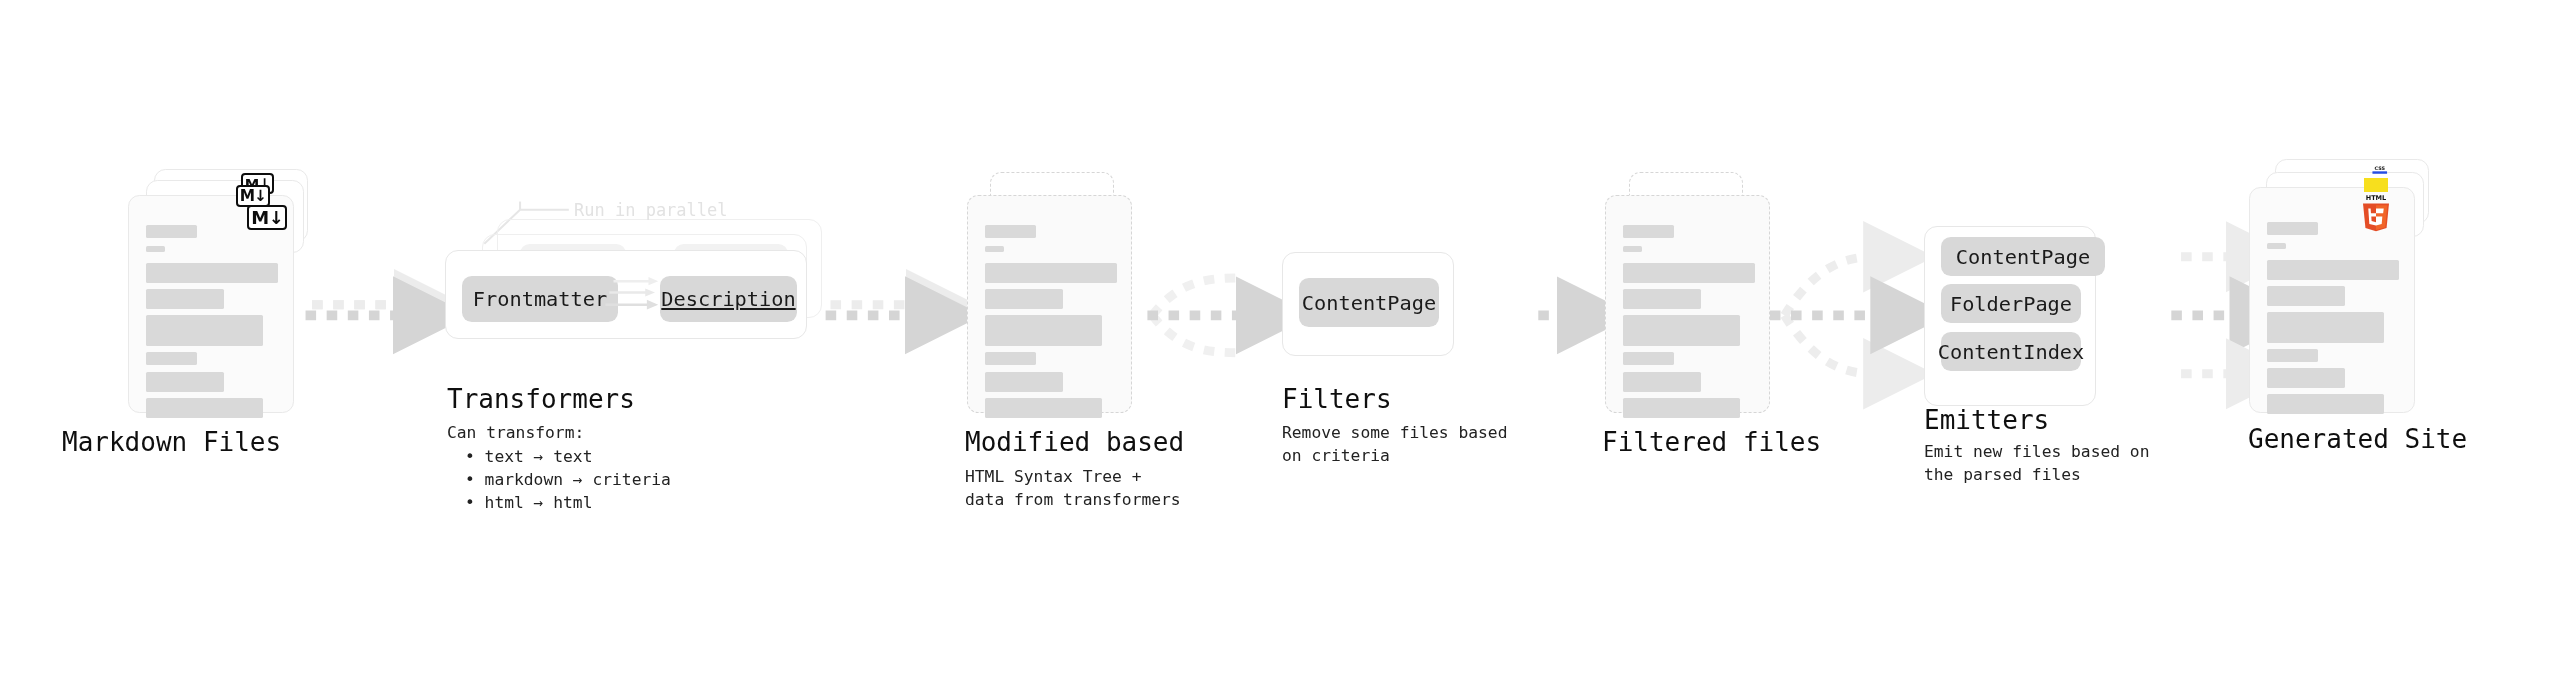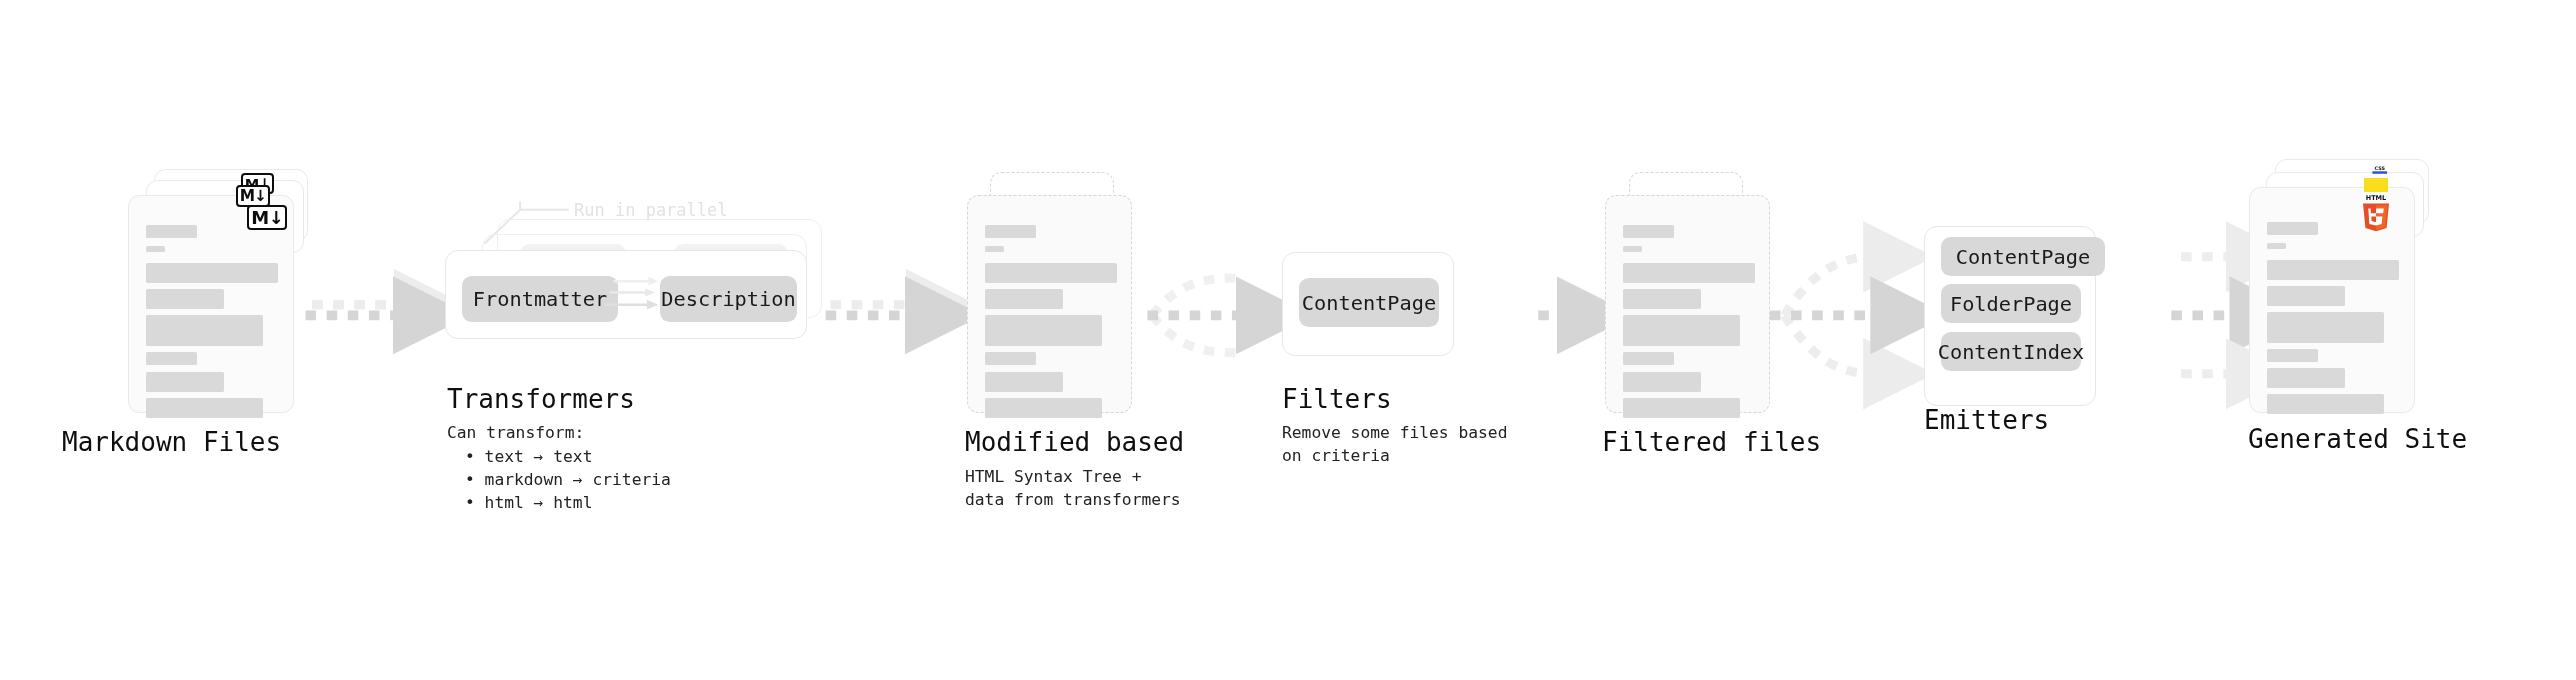--- a/index.html
+++ b/index.html
@@ -180,21 +180,21 @@
     <div class="groupbox layer" style="left:497px;top:219px;width:325px;height:99px;"></div>
     <div class="pill fainter" style="left:520px;top:244px;width:106px;height:44px;">x</div>
     <div class="pill fainter" style="left:674px;top:244px;width:114px;height:44px;">x</div>
 
     <div class="groupbox layer" style="left:482px;top:234px;width:325px;height:99px;"></div>
     <div class="pill faint" style="left:505px;top:258px;width:106px;height:44px;">x</div>
     <div class="pill faint" style="left:659px;top:258px;width:114px;height:44px;">x</div>
 
     <div class="groupbox" style="left:445px;top:250px;width:362px;height:89px;"></div>
     <div class="pill" style="left:462px;top:276px;width:156px;height:46px;">Frontmatter</div>
-    <div class="pill" style="left:660px;top:276px;width:137px;height:46px;">Description</div>
+    <div class="pill" style="left:660px;top:276px;width:137px;height:46px;text-decoration:underline;">Description</div>
 
     <svg class="overlay" viewBox="0 0 3170 838" style="z-index:5;">
       <g>
         <line x1="755" y1="346" x2="800" y2="346" stroke="#eeeeee" stroke-width="3"></line>
         <path d="M798,341 L810,346 L798,351 z" fill="#eeeeee"></path>
         <line x1="750" y1="360" x2="796" y2="360" stroke="#e9e9e9" stroke-width="3"></line>
         <path d="M794,355 L806,360 L794,365 z" fill="#e9e9e9"></path>
         <line x1="745" y1="375" x2="798" y2="375" stroke="#dfdfdf" stroke-width="3"></line>
         <path d="M796,369 L810,375 L796,381 z" fill="#dfdfdf"></path>
       </g>
@@ -247,20 +247,22 @@
   </div>
   <div class="title" style="left:1602px;top:427px;">Filtered files</div>
 
   <div class="node">
     <div class="groupbox" style="left:1924px;top:226px;width:172px;height:180px;"></div>
     <div class="pill" style="left:1941px;top:237px;width:164px;height:39px;">ContentPage</div>
     <div class="pill" style="left:1941px;top:284px;width:140px;height:39px;">FolderPage</div>
     <div class="pill" style="left:1941px;top:332px;width:140px;height:39px;">ContentIndex</div>
   </div>
   <div class="title" style="left:1924px;top:405px;">Emitters</div>
+  <div class="sub" style="left:1924px;top:440px;">Emit new files based on
+the parsed files</div>
 
   <div class="stack node">
     <div class="card ghost" style="left:2275px;top:159px;width:154px;height:65px;"></div>
     <div class="card ghost" style="left:2266px;top:172px;width:158px;height:65px;"></div>
     <div class="card" style="left:2249px;top:187px;width:166px;height:226px;">
       <div class="sk" style="left:17px;top:34px;width:51px;height:13px;"></div>
       <div class="sk" style="left:17px;top:55px;width:18.7px;height:5.7px;"></div>
       <div class="sk" style="left:17px;top:72px;width:132px;height:19.5px;"></div>
       <div class="sk" style="left:17px;top:98px;width:78px;height:19.5px;"></div>
       <div class="sk" style="left:17px;top:124px;width:117px;height:31px;"></div>

